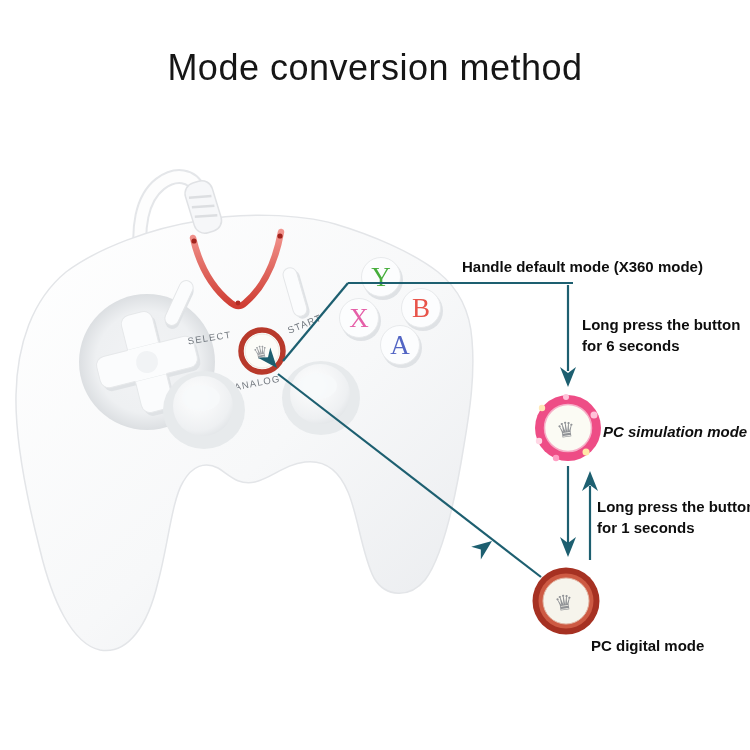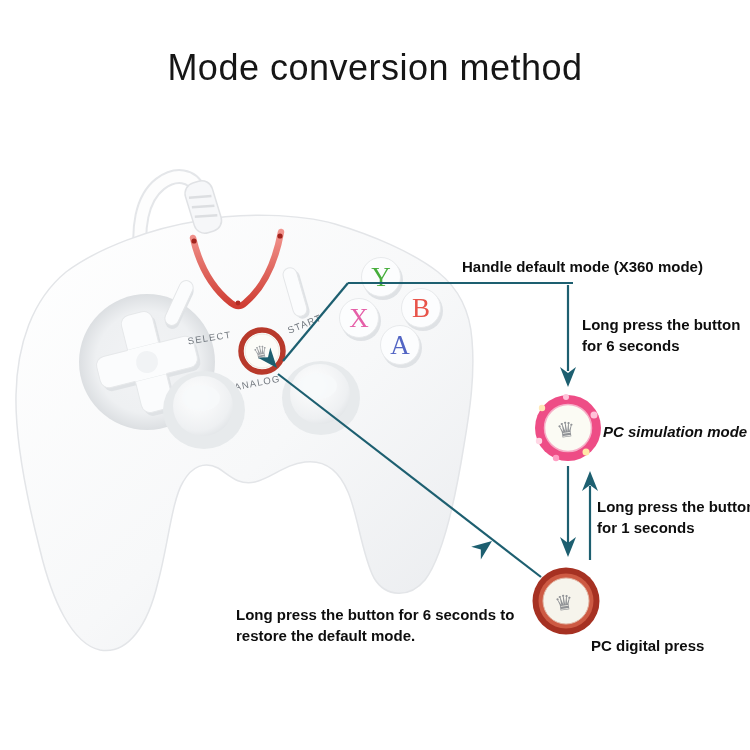--- a/index.html
+++ b/index.html
@@ -194,16 +194,15 @@
       <circle cx="566" cy="601" r="27.5" fill="#cd5a43"></circle>
       <circle cx="566" cy="601" r="23" fill="#f6f4ec" stroke="#e2b9a8" stroke-width="1"></circle>
       <text transform="translate(565,610) rotate(-8)" text-anchor="middle" font-family="DejaVu Sans, sans-serif" font-size="21" fill="#85888d" opacity=".9">♛</text>
     </g>
   </svg>
 
   <div class="ann nowrap" id="t-default">Handle default mode (X360 mode)</div>
   <div class="ann" id="t-press6">Long press the button for 6 seconds</div>
   <div class="ann nowrap" id="t-sim">PC simulation mode</div>
   <div class="ann" id="t-press1">Long press the button for 1 seconds</div>
-  <div class="ann nowrap" id="t-digital">PC digital press</div>
-  <div class="ann" id="t-restore">Long press the button for 6 seconds to restore the default mode.</div>
+  <div class="ann nowrap" id="t-digital">PC digital mode</div>
 
 </div>
 
 </body></html>

